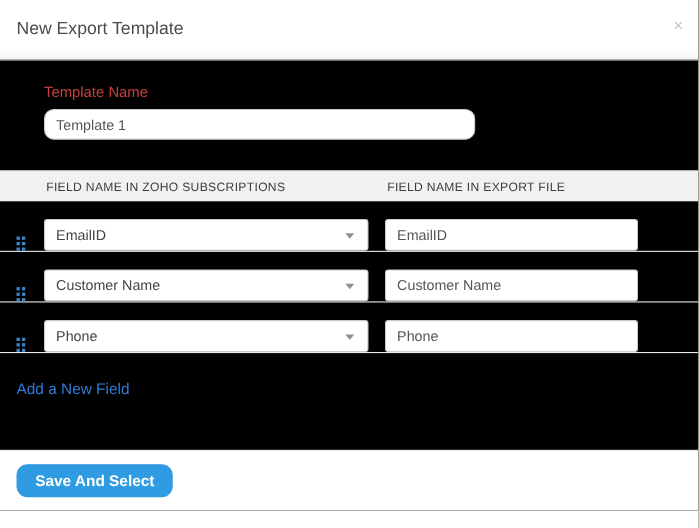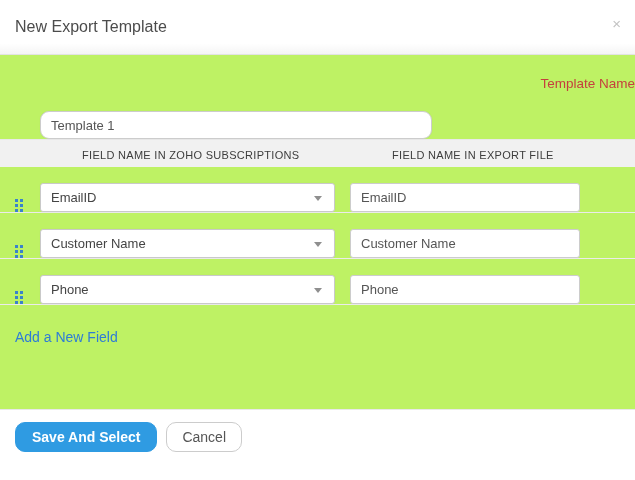--- a/index.html
+++ b/index.html
@@ -5,21 +5,21 @@
   * { margin: 0; padding: 0; box-sizing: border-box; }
   html, body { background: #fff; }
   body {
     font-family: "Liberation Sans", "DejaVu Sans", sans-serif;
     width: 635px; height: 480px;
     color: #444;
   }
   .modal {
     position: relative;
     width: 635px; height: 464px;
-    background: #bef264;
+    background: #000000;
     overflow: hidden;
   }
   
   .modal-header {
     position: relative;
     height: 55px;
     background: linear-gradient(#ffffff 80%, #f5f5f5 100%);
     border-bottom: 1px solid #e3e3e3;
   }
   .modal-title {
@@ -36,42 +36,41 @@
     color: #c3c3c3;
     cursor: pointer;
     line-height: 1;
   }
   
   .name-section { padding: 21px 0 0 40px; }
   .field-label-red {
     display: block;
     color: #c5403d;
     font-size: 13.5px;
-    margin-bottom: 20px;
-    text-align: right;
+    margin-bottom: 8px;
   }
   .name-input {
     width: 392px; height: 28px;
     border: 1px solid #ccc;
     border-radius: 9px;
     padding: 0 10px;
     font-size: 13px;
     color: #555;
     font-family: inherit;
     outline: none;
     box-shadow: 0 0 2px rgba(0,0,0,0.04);
   }
   
   .grid-header {
+    margin-top: 28px;
     height: 28px;
     background: #f1f1f1;
     border-top: 1px solid #e9e9e9;
     display: flex;
     align-items: center;
-    padding-left: 40px;
   }
   .grid-header .col1 {
     margin-left: 42px;
     width: 310px;
   }
   .grid-header .col-label {
     font-size: 11px;
     color: #3d3d3d;
     letter-spacing: 0.3px;
   }
@@ -246,16 +245,15 @@
       <input class="export-input" type="text" value="Phone" style="">
     </div>
   </div>
 
   
 
   <a class="add-link">Add a New Field</a>
 
   <div class="modal-footer">
     <button class="btn btn-primary">Save And Select</button>
-    <button class="btn btn-secondary">Cancel</button>
   </div>
 
 </div>
 
 </body></html>

